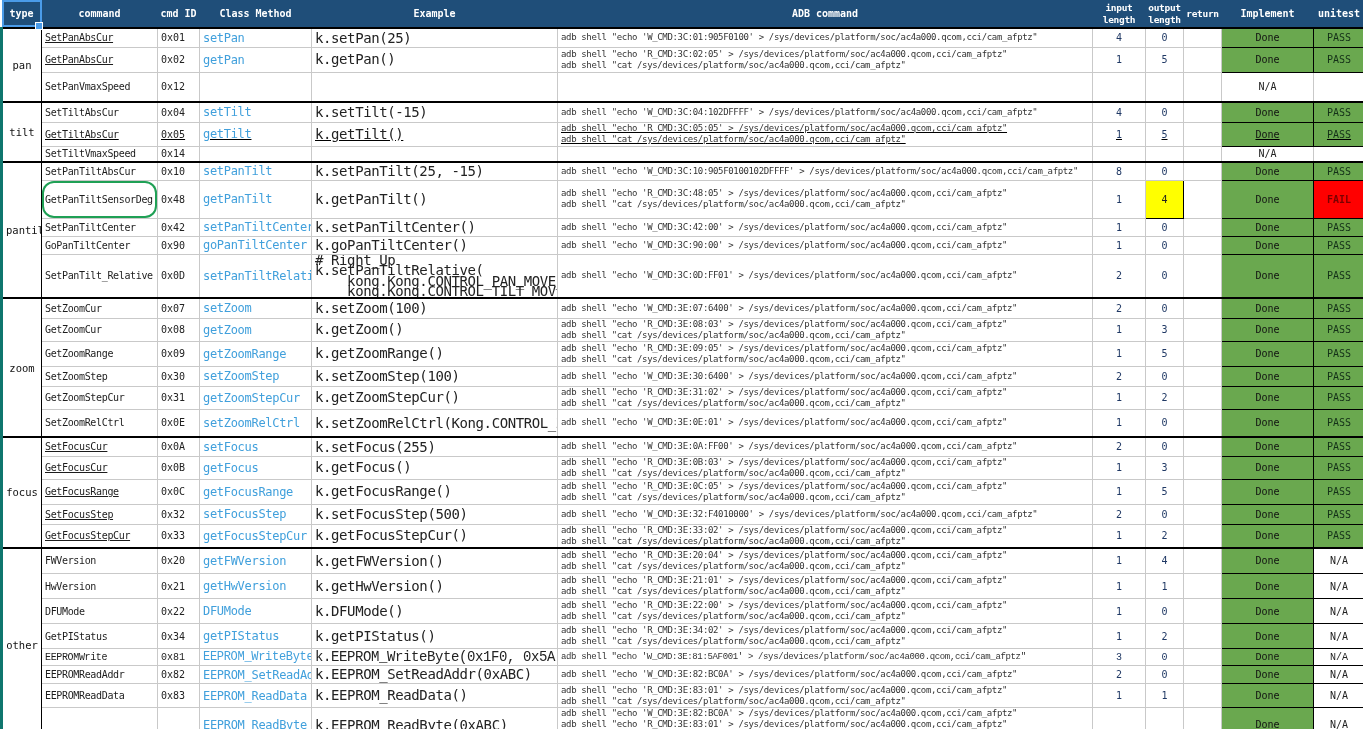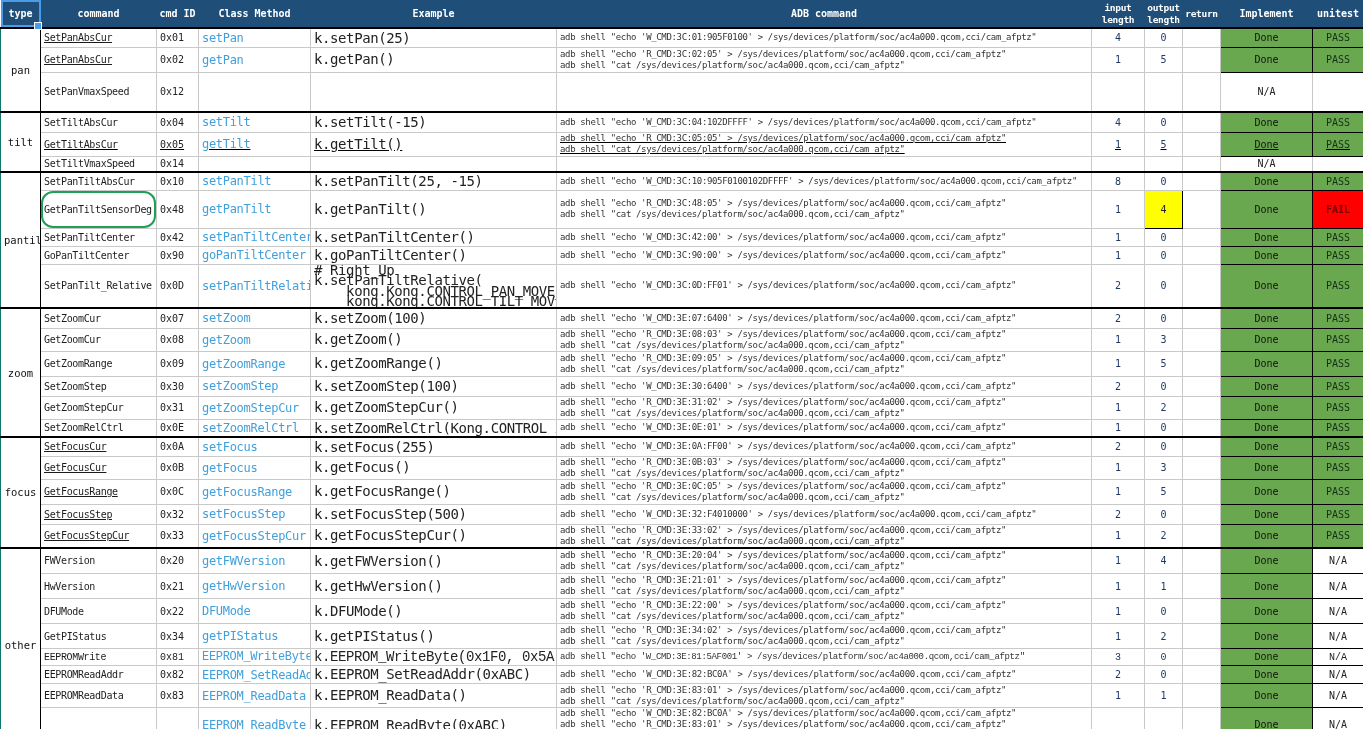--- a/index.html
+++ b/index.html
@@ -17,21 +17,21 @@
   th.small{font-size:9.5px;letter-spacing:-0.3px;}
   thead tr{height:28px;}
   th.selected{box-shadow:inset 0 0 0 2px var(--sel-blue,#4A9BE8);position:relative;}
   .sel-handle{position:absolute;right:-1px;bottom:-3px;width:6px;height:6px;
      background:var(--sel-blue,#4A9BE8);border:1px solid #fff;z-index:5;}
 
   td{border:1px solid #c9c9c9;overflow:hidden;padding:0 3px;vertical-align:middle;
      background:#fff;}
   tr.group-start > td{border-top:2px solid #000;}
   tbody tr:last-child td{border-bottom:2px solid #000;}
-  td.type-cell{border-left:1px solid #0f766e;border-right:1px solid #000;
+  td.type-cell{border-left:3px solid #0f766e;border-right:1px solid #000;
      text-align:center;font-size:10.5px;color:#111;}
   td.c-command{font-size:10px;letter-spacing:-0.35px;color:#1c1c1c;}
   td.c-command.link{text-decoration:underline;margin-top:8px;}
   td.c-command.outlined{box-shadow:inset 0 0 0 2px var(--outline-green,#1FA055);border-radius:12px;}
   td.c-cmdid{font-size:10px;color:#222;}
   td.c-method{font-size:12px;letter-spacing:-0.3px;color:var(--method-blue,#41A0DC);}
   td.c-example{font-size:14px;letter-spacing:-0.4px;line-height:10.5px;
      white-space:pre;color:#222;}
   td.c-adb{font-size:9px;letter-spacing:-0.35px;line-height:11px;white-space:pre;
      color:#333;}
@@ -100,21 +100,21 @@
           <td class="c-method">getPan</td>
           <td class="c-example">k.getPan()</td>
           <td class="c-adb">adb shell "echo 'R_CMD:3C:02:05' &gt; /sys/devices/platform/soc/ac4a000.qcom,cci/cam_afptz"
 adb shell "cat /sys/devices/platform/soc/ac4a000.qcom,cci/cam_afptz"</td>
           <td class="c-num">1</td>
           <td class="c-num">5</td>
           <td></td>
           <td class="c-done">Done</td>
           <td class="c-pass">PASS</td>
         </tr>
-        <tr style="height: 40px;">
+        <tr style="height: 30px;">
           <td class="c-command">SetPanVmaxSpeed</td>
           <td class="c-cmdid">0x12</td>
           <td class="c-method"></td>
           <td class="c-example"></td>
           <td class="c-adb"></td>
           <td class="c-num"></td>
           <td class="c-num"></td>
           <td></td>
           <td class="c-naplain">N/A</td>
           <td></td>
@@ -279,21 +279,21 @@
           <td class="c-method">getZoomStepCur</td>
           <td class="c-example">k.getZoomStepCur()</td>
           <td class="c-adb">adb shell "echo 'R_CMD:3E:31:02' &gt; /sys/devices/platform/soc/ac4a000.qcom,cci/cam_afptz"
 adb shell "cat /sys/devices/platform/soc/ac4a000.qcom,cci/cam_afptz"</td>
           <td class="c-num">1</td>
           <td class="c-num">2</td>
           <td></td>
           <td class="c-done">Done</td>
           <td class="c-pass">PASS</td>
         </tr>
-        <tr style="height: 18px;">
+        <tr style="height: 28px;">
           <td class="c-command">SetZoomRelCtrl</td>
           <td class="c-cmdid">0x0E</td>
           <td class="c-method">setZoomRelCtrl</td>
           <td class="c-example">k.setZoomRelCtrl(Kong.CONTROL_ZOOM_IN)</td>
           <td class="c-adb">adb shell "echo 'W_CMD:3E:0E:01' &gt; /sys/devices/platform/soc/ac4a000.qcom,cci/cam_afptz"</td>
           <td class="c-num">1</td>
           <td class="c-num">0</td>
           <td></td>
           <td class="c-done">Done</td>
           <td class="c-pass">PASS</td>

